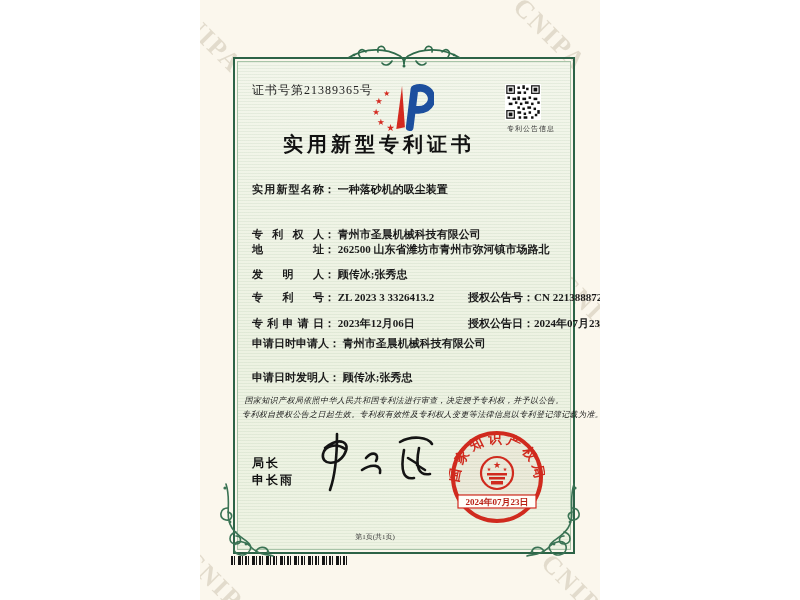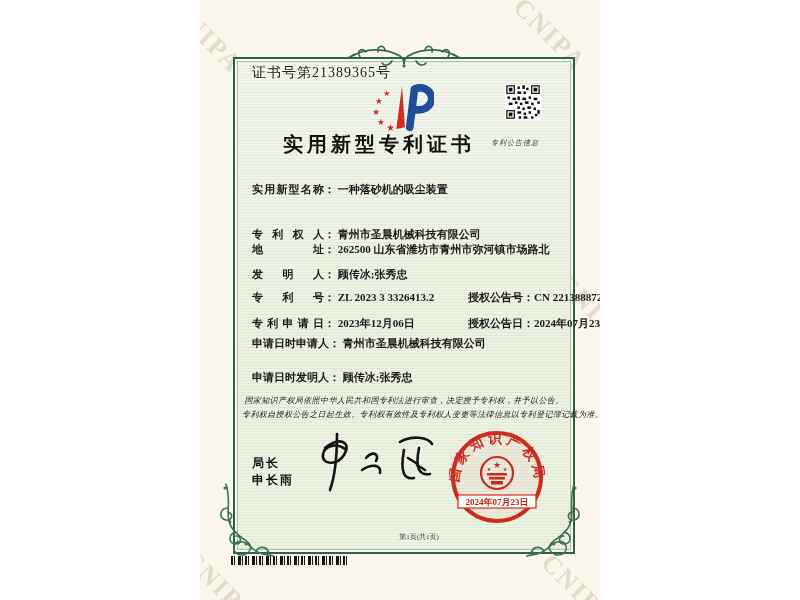--- a/index.html
+++ b/index.html
@@ -8,36 +8,36 @@
        font-family:"Liberation Serif","DejaVu Serif",serif;}
   .photo{position:absolute;left:200px;top:0;width:400px;height:600px;background:#fbf7ed;overflow:hidden;}
   .wm{position:absolute;font-weight:bold;font-size:26px;letter-spacing:2px;color:rgba(168,156,128,0.30);
       transform:rotate(45deg);transform-origin:left top;white-space:nowrap;pointer-events:none;
       font-family:"Liberation Serif",serif;}
   .frame{position:absolute;left:33px;top:57px;width:342px;height:497px;border:2px solid #2c6347;box-sizing:border-box;}
   .frame-inner{position:absolute;left:2px;top:2px;right:2px;bottom:2px;border:1px solid #a8c4a8;
       background:linear-gradient(180deg,#f3f6eb 0%,#edf2e2 60%,#eef3e3 100%);}
   .frame-inner::after{content:"";position:absolute;left:0;top:0;right:0;bottom:0;
       background:repeating-linear-gradient(0deg,rgba(110,150,110,0.10) 0 1px,transparent 1px 3px);}
-  .certno{position:absolute;left:52px;top:64px;font-size:14px;letter-spacing:1px;color:#222;z-index:3;}
+  .certno{position:absolute;left:52px;top:82px;font-size:12px;letter-spacing:1px;color:#222;z-index:3;}
   .logo{position:absolute;left:172px;top:84px;width:62px;height:48px;z-index:3;}
   .qr{position:absolute;left:305px;top:84px;width:36px;height:36px;z-index:3;background:#fff;}
-  .qr-caption{position:absolute;left:291px;top:138px;width:64px;text-align:left;font-size:7px;
-      letter-spacing:1px;color:#333;z-index:3;font-style:italic;}
+  .qr-caption{position:absolute;left:291px;top:124px;width:64px;text-align:right;font-size:7px;
+      letter-spacing:1px;color:#333;z-index:3;}
   .title{position:absolute;left:33px;top:131px;width:292px;text-align:center;font-size:20px;
       font-weight:bold;letter-spacing:4px;color:#111;z-index:3;}
   .row{position:absolute;left:52px;width:320px;font-size:11px;color:#1a1a1a;font-weight:600;z-index:3;white-space:nowrap;}
   .jl{display:inline-block;width:72px;text-align:justify;text-align-last:justify;text-justify:inter-character;vertical-align:top;}
   .col2{position:absolute;left:216px;top:0;}
   .stmt{position:absolute;left:42px;width:324px;text-align:center;font-size:8px;font-style:italic;
       color:#1a1a1a;letter-spacing:0.4px;z-index:3;white-space:nowrap;}
   .signer{position:absolute;left:52px;font-size:12px;font-weight:bold;letter-spacing:2px;color:#111;z-index:3;}
   .sig{position:absolute;left:100px;top:428px;width:150px;height:72px;z-index:4;}
   .seal{position:absolute;left:249px;top:429px;width:96px;height:96px;z-index:5;}
-  .pageinfo{position:absolute;left:33px;top:532px;width:284px;text-align:center;font-size:7px;color:#333;z-index:3;margin-left:44px;}
+  .pageinfo{position:absolute;left:33px;top:532px;width:284px;text-align:center;font-size:7px;color:#333;z-index:3;}
   .barcode{position:absolute;left:31px;top:556px;width:118px;height:9px;z-index:3;
       background:repeating-linear-gradient(90deg,#161616 0 2px,#fbf7ed 2px 3px,#161616 3px 4px,#fbf7ed 4px 7px,#161616 7px 10px,#fbf7ed 10px 11px,#161616 11px 12px,#fbf7ed 12px 14px);}
   .orn-top{position:absolute;left:144px;top:43px;width:120px;height:30px;z-index:4;}
   .fl{position:absolute;width:58px;height:76px;z-index:4;}
   .fl-left{left:16px;top:482px;}
   .fl-right{left:326px;top:482px;transform:scaleX(-1);}
 </style>
 </head>
 <body>
 

